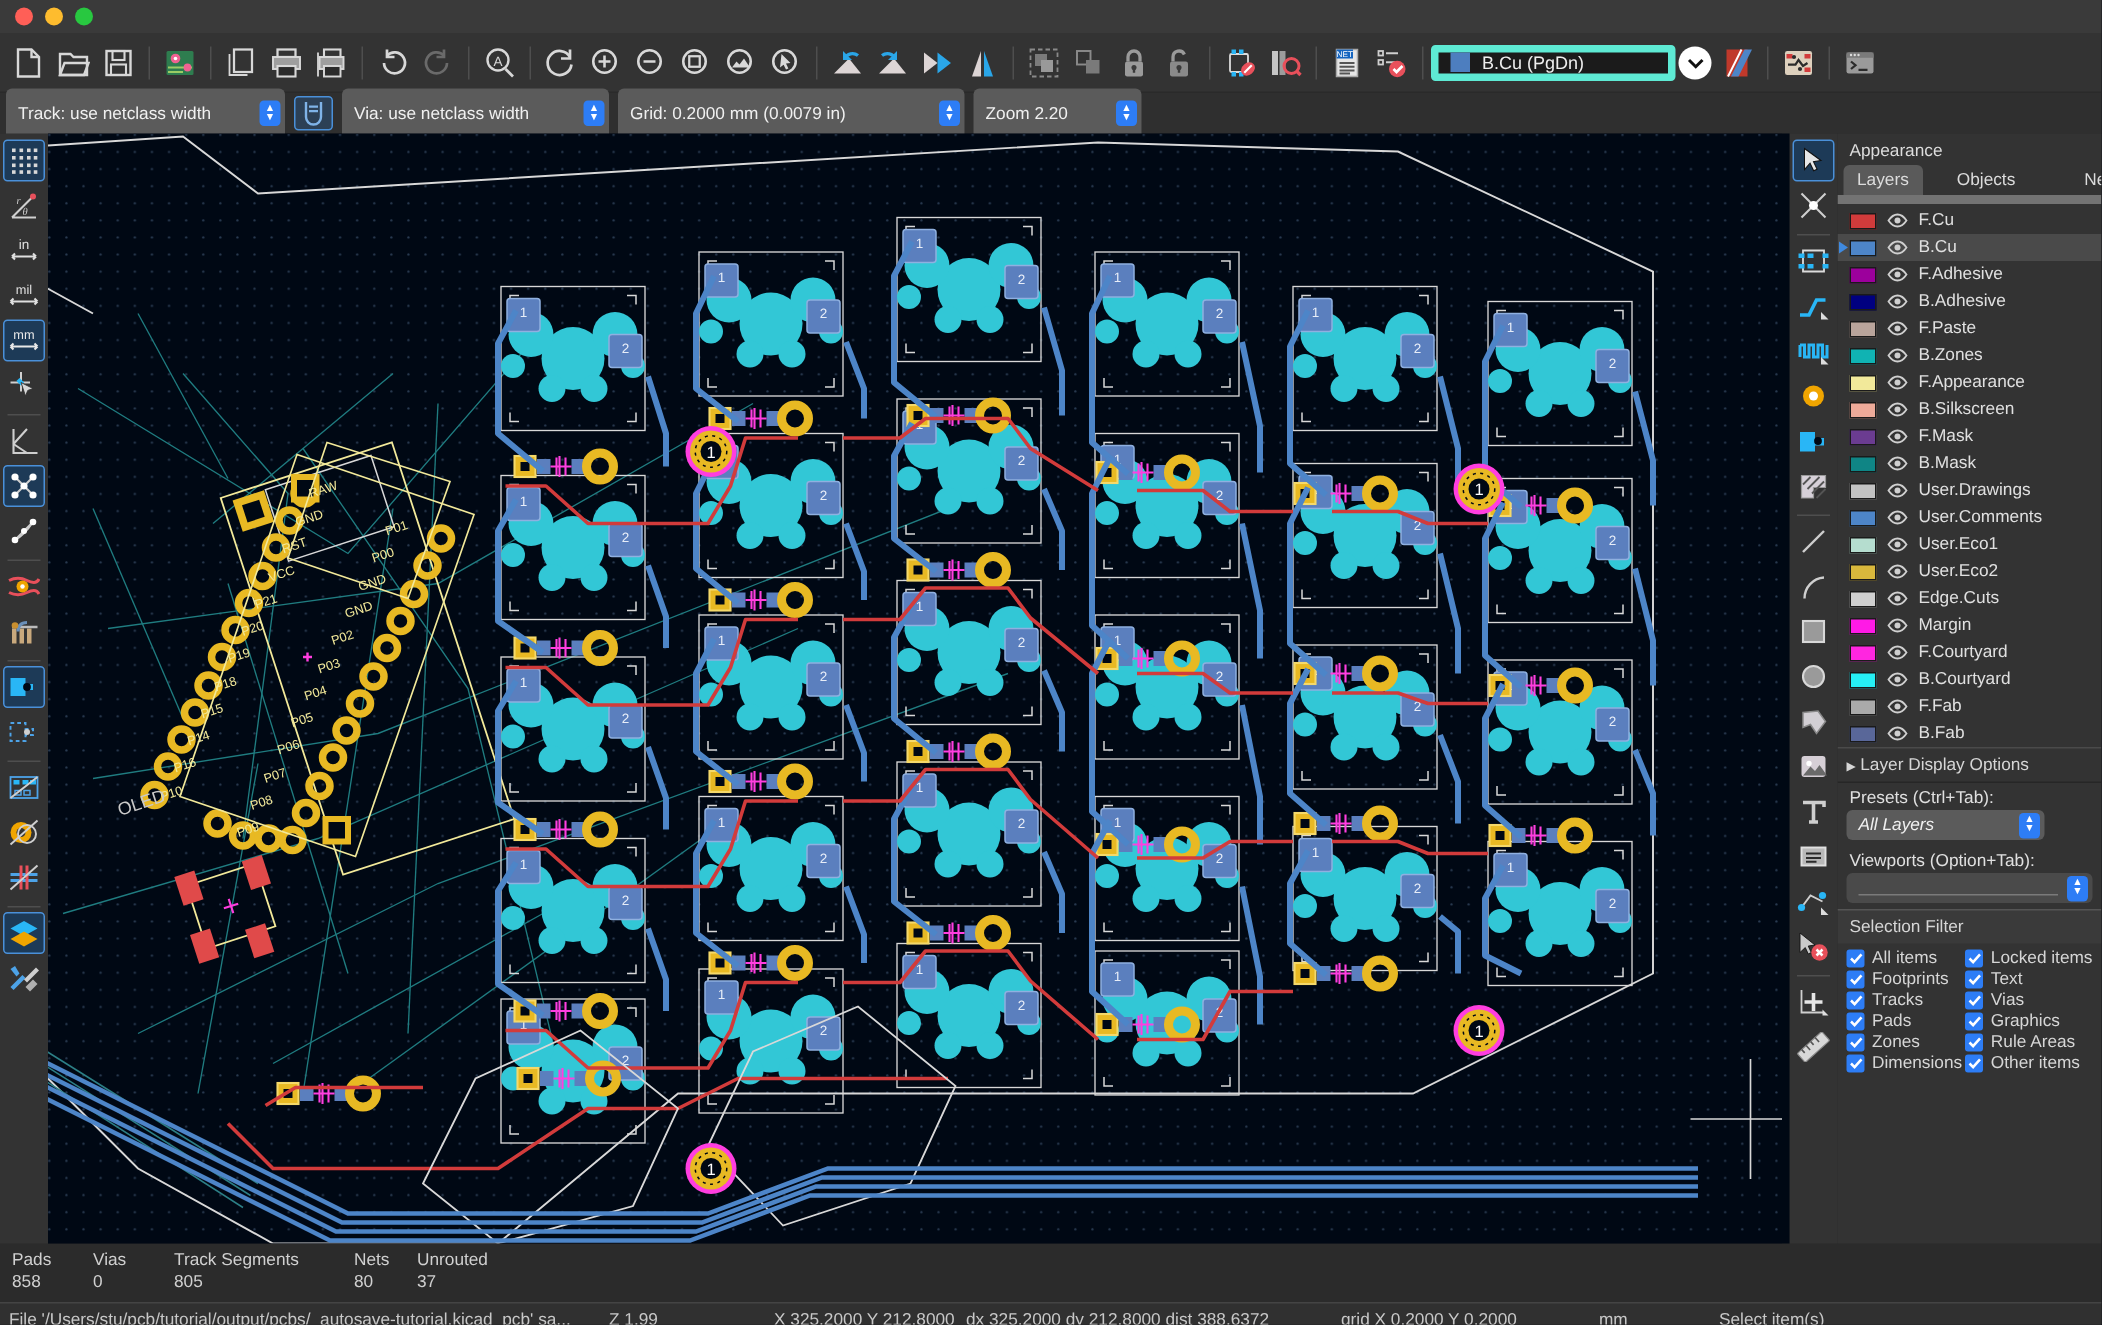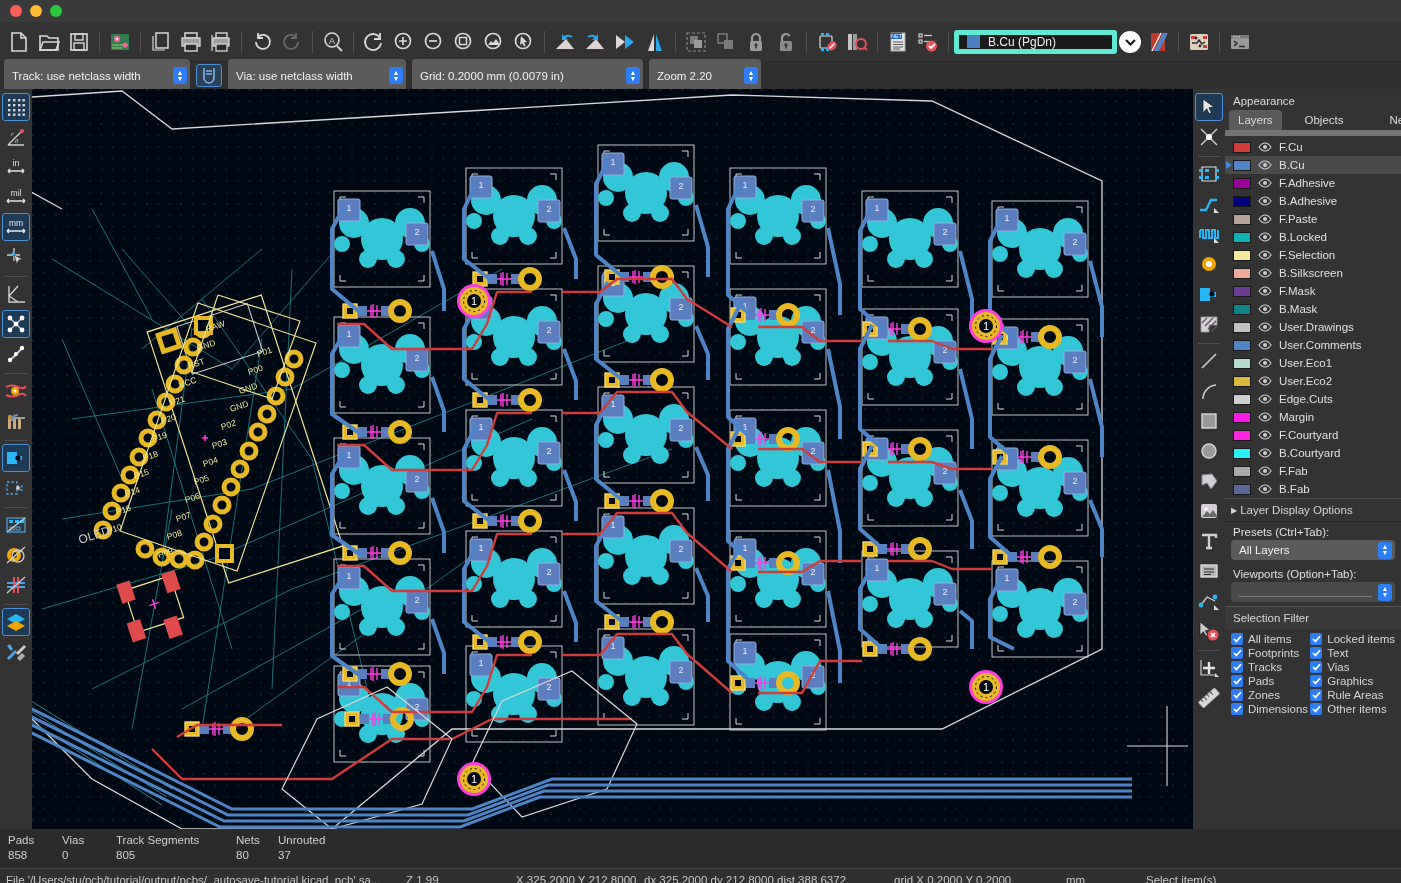--- a/index.html
+++ b/index.html
@@ -1172,31 +1172,31 @@
           <span>F.Paste</span>
         </div>
         <div class="layer">
           <span class="lswatch" style="background:#10b3b3"></span>
           <span class="eye">
             <svg width="14" height="10" viewBox="0 0 14 10">
               <path d="M1 5c2-3 4.5-4 6-4s4 1 6 4c-2 3-4.5 4-6 4S3 8 1 5z" fill="none" stroke="#cfcfcf" stroke-width="1.2"></path>
               <circle cx="7" cy="5" r="2" fill="#cfcfcf"></circle>
             </svg>
           </span>
-          <span>B.Locked</span>
+          <span>B.Zones</span>
         </div>
         <div class="layer">
           <span class="lswatch" style="background:#f2e99a"></span>
           <span class="eye">
             <svg width="14" height="10" viewBox="0 0 14 10">
               <path d="M1 5c2-3 4.5-4 6-4s4 1 6 4c-2 3-4.5 4-6 4S3 8 1 5z" fill="none" stroke="#cfcfcf" stroke-width="1.2"></path>
               <circle cx="7" cy="5" r="2" fill="#cfcfcf"></circle>
             </svg>
           </span>
-          <span>F.Selection</span>
+          <span>F.Appearance</span>
         </div>
         <div class="layer">
           <span class="lswatch" style="background:#eeaa99"></span>
           <span class="eye">
             <svg width="14" height="10" viewBox="0 0 14 10">
               <path d="M1 5c2-3 4.5-4 6-4s4 1 6 4c-2 3-4.5 4-6 4S3 8 1 5z" fill="none" stroke="#cfcfcf" stroke-width="1.2"></path>
               <circle cx="7" cy="5" r="2" fill="#cfcfcf"></circle>
             </svg>
           </span>
           <span>B.Silkscreen</span>
@@ -1322,21 +1322,21 @@
           <span>B.Fab</span>
         </div>
       </div>
 
     <div class="ldo">
       <span style="font-size:8px;">▶</span>
       <span>Layer Display Options</span>
     </div>
     <div class="cap">Presets (Ctrl+Tab):</div>
     <div class="selbox">
-      <div class="combo" style="width:164px;height:20px;">
+      <div class="combo" style="width:132px;height:20px;font-style:italic;">
         <span>All Layers</span>
         <div class="spin">
             <span>▲</span>
             <span>▼</span>
           </div>
       </div>
     </div>
     <div class="cap">Viewports (Option+Tab):</div>
     <div class="selbox">
       <div class="combo" style="width:164px;height:20px;background:#4a4a4a;">

